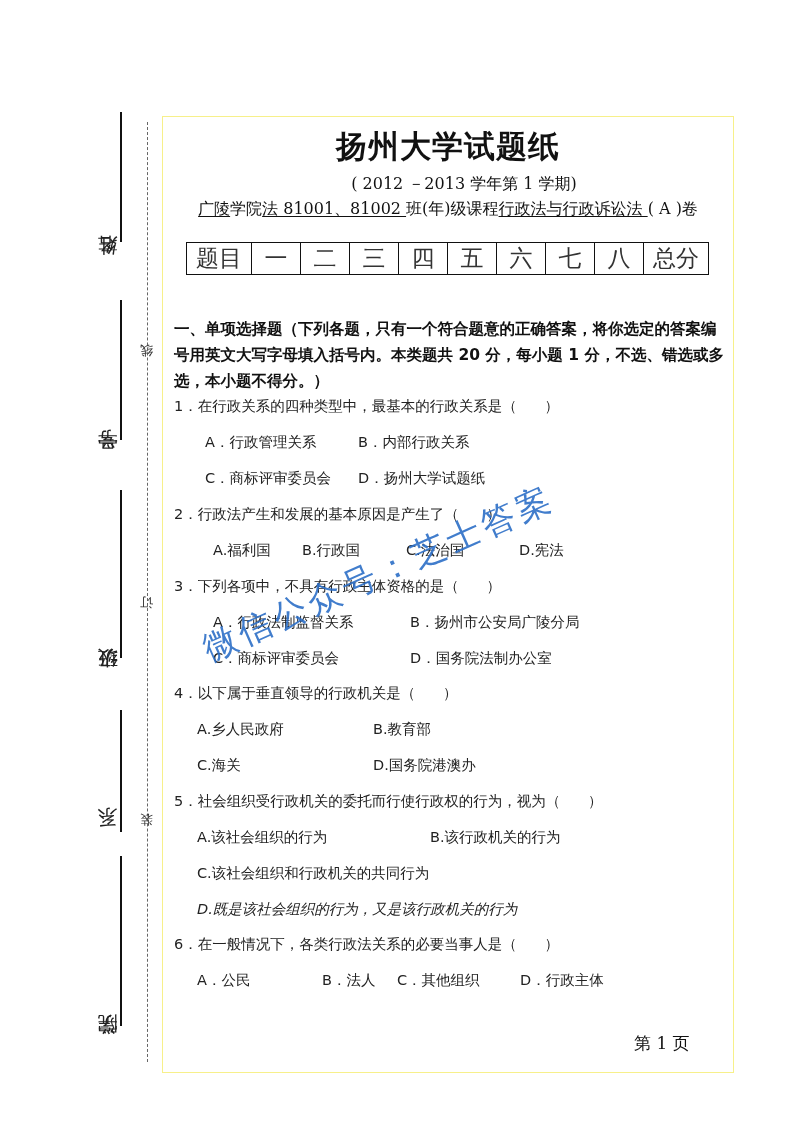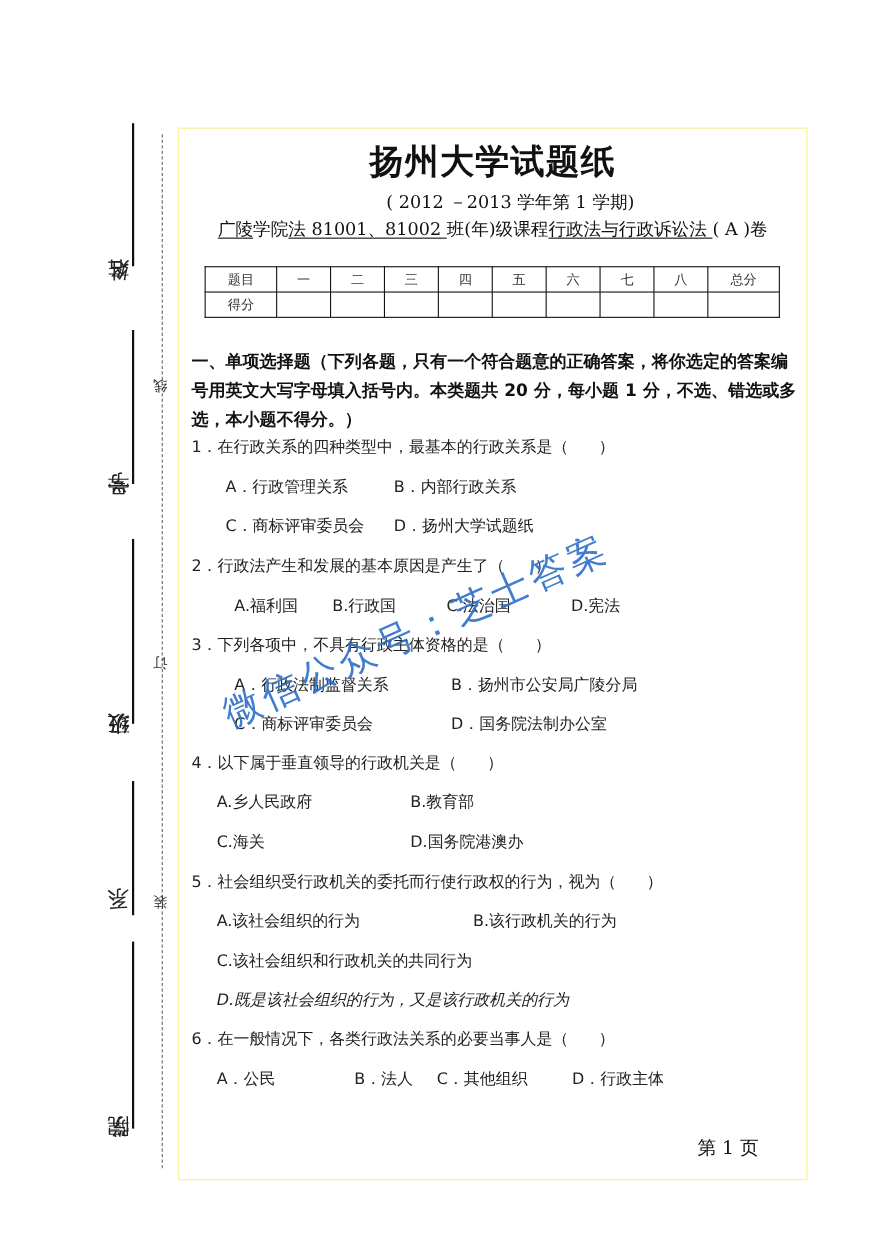--- a/index.html
+++ b/index.html
@@ -25,21 +25,21 @@
     .title { position: absolute; left: 162px; width: 572px; top: 126px; text-align: center;
              font-size: 31px; font-weight: bold; letter-spacing: 1px;
              font-family: Liberation Mono, monospace; }
     .term { position: absolute; left: 162px; width: 604px; top: 174px; text-align: center;
             font-size: 16px; }
     .course { position: absolute; left: 162px; width: 572px; top: 199px; text-align: center;
               font-size: 16px; }
     .course u { text-decoration: underline; text-underline-offset: 2px; }
 
     table.score { position: absolute; left: 186px; top: 242px; border-collapse: collapse;
-                  font-size: 12px; font-family: "DejaVu Sans", sans-serif; }
+                  font-size: 23px; font-family: "DejaVu Sans", sans-serif; }
     table.score td { border: 1.5px solid #111; height: 22px; text-align: center; padding: 0;
                      color: #333; }
 
     .sec-head { position: absolute; left: 174px; top: 316px; width: 552px; font-size: 15.5px;
                 font-weight: bold; line-height: 26px; font-family: "DejaVu Sans", sans-serif; }
 
     .q { position: absolute; font-size: 14.5px; white-space: pre; color: #222;
          font-family: "DejaVu Sans", sans-serif; }
     .opt { position: absolute; font-size: 14.5px; white-space: pre; color: #222;
            font-family: "DejaVu Sans", sans-serif; }
@@ -84,32 +84,20 @@
     <td style="width:48px">一</td>
     <td style="width:48px">二</td>
     <td style="width:48px">三</td>
     <td style="width:48px">四</td>
     <td style="width:48px">五</td>
     <td style="width:48px">六</td>
     <td style="width:48px">七</td>
     <td style="width:48px">八</td>
     <td style="width:64px">总分</td>
   </tr>
-  <tr>
-    <td>得分</td>
-    <td></td>
-    <td></td>
-    <td></td>
-    <td></td>
-    <td></td>
-    <td></td>
-    <td></td>
-    <td></td>
-    <td></td>
-  </tr>
 </tbody>
   </table>
 
 <div class="sec-head">一、单项选择题（下列各题，只有一个符合题意的正确答案，将你选定的答案编号用英文大写字母填入括号内。本类题共 20 分，每小题 1 分，不选、错选或多选，本小题不得分。）</div>
 
 <div class="q" style="left:174px;top:397px;">1．在行政关系的四种类型中，最基本的行政关系是（      ）</div>
 <div class="opt" style="left:205px;top:433px;">A．行政管理关系</div>
 <div class="opt" style="left:358px;top:433px;">B．内部行政关系</div>
 <div class="opt" style="left:205px;top:469px;">C．商标评审委员会</div>
 <div class="opt" style="left:358px;top:469px;">D．扬州大学试题纸</div>

